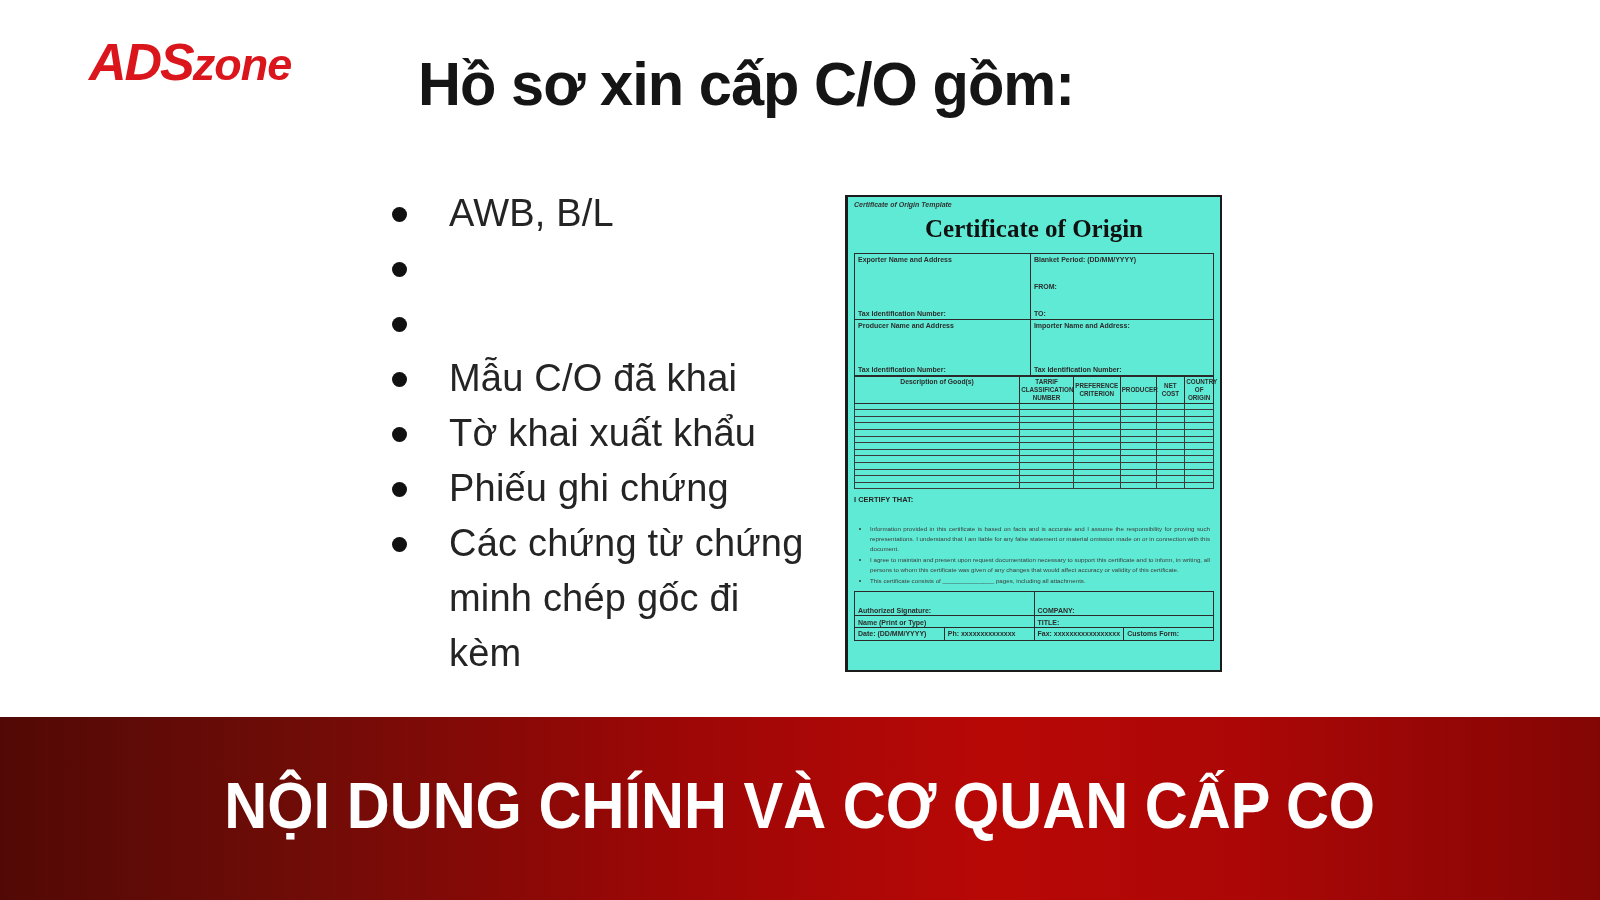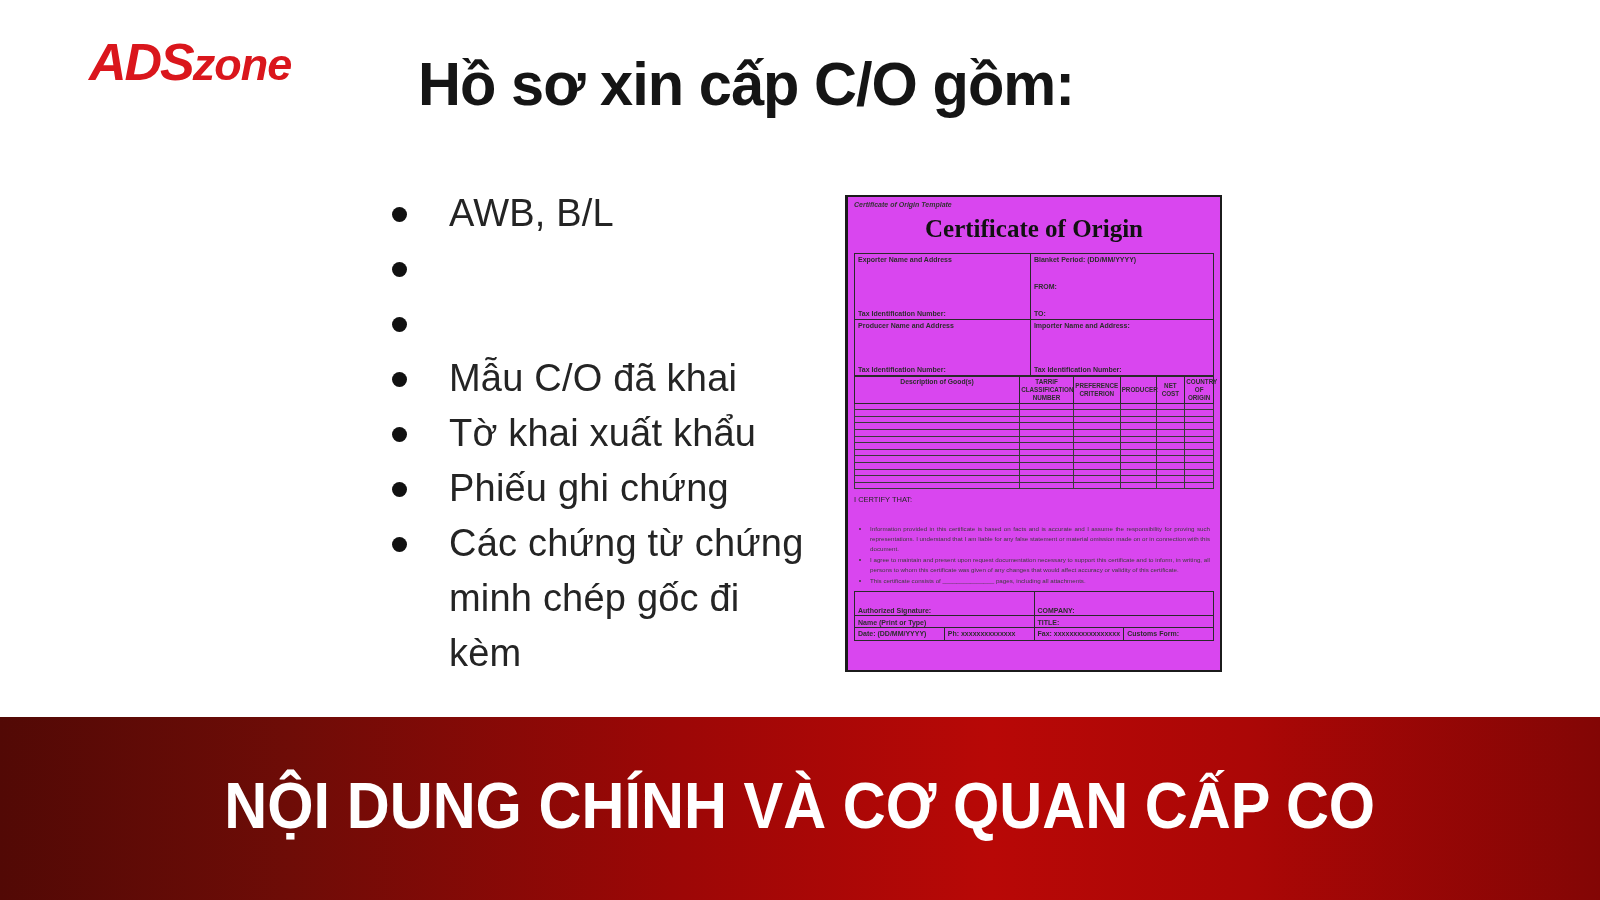--- a/index.html
+++ b/index.html
@@ -20,41 +20,41 @@
 
   
   .checklist { position:absolute; left:388px; top:186px; width:420px; list-style:none; }
   .checklist li { display:flex; align-items:flex-start; min-height:55px; color:#242424;
                   font-size:38px; line-height:55px; letter-spacing:.2px;gap:16px; }
   .checklist .dot { width:15px; height:15px; border-radius:50%; background:#111;
                     margin:21px 26px 0 4px; flex:0 0 auto; }
 
   
   .cert { position:absolute; left:845px; top:195px; width:377px; height:477px;
-          background:#d946ef; border:2px solid #1b1b1b; border-left:3px solid #1b1b1b;
+          background:#5eead4; border:2px solid #1b1b1b; border-left:3px solid #1b1b1b;
           padding:4px 6px; color:#222; }
   .cert-template-label { font-size:7px; font-weight:bold; font-style:italic; color:#333; }
   .cert-title { text-align:center; font-family:"Liberation Serif", serif; font-weight:bold;
                 font-size:25px; margin:7px 0 10px; color:#111; }
 
   .info-table { width:100%; border-collapse:collapse; table-layout:fixed; }
   .info-table td { border:1px solid #2a2a2a; vertical-align:top; padding:2px 3px;
                    font-size:7px; font-weight:bold; color:#2d2d2d; }
   .cell-flex { display:flex; flex-direction:column; justify-content:space-between; height:100%; }
   .row-a td { height:66px; }
   .row-b td { height:56px; }
 
   .goods-table { width:100%; border-collapse:collapse; table-layout:fixed; }
   .goods-table th { border:1px solid #2a2a2a; font-size:6.3px; font-weight:bold;
                     text-align:center; padding:1px; line-height:1.25; color:#2d2d2d; }
   .goods-table th:first-child { font-size:6.8px; vertical-align:top; }
   .goods-table td { border:1px solid #3a3a3a; height:6.6px; padding:0; }
 
   .certify { margin-top:6px; filter:blur(.25px); }
-  .certify-head { font-size:7.5px; font-weight:normal; color:#262626; margin:2px 0 20px; }
+  .certify-head { font-size:7.5px; font-weight:bold; color:#262626; margin:2px 0 20px; }
   .certify ul { list-style:disc; margin-left:16px; padding-right:4px; }
   .certify li { font-size:6.2px; line-height:1.55; color:#3c3c3c; text-align:justify;
                 margin-bottom:2px; }
 
   .sig-table { width:100%; border-collapse:collapse; table-layout:fixed; margin-top:5px; }
   .sig-table td { border:1px solid #2a2a2a; font-size:7px; font-weight:bold; color:#2d2d2d;
                   padding:1px 3px; vertical-align:bottom; }
   .sig-row-a td { height:24px; }
   .sig-row-b td { height:12px; }
   .sig-row-c td { height:13px; vertical-align:middle; }

